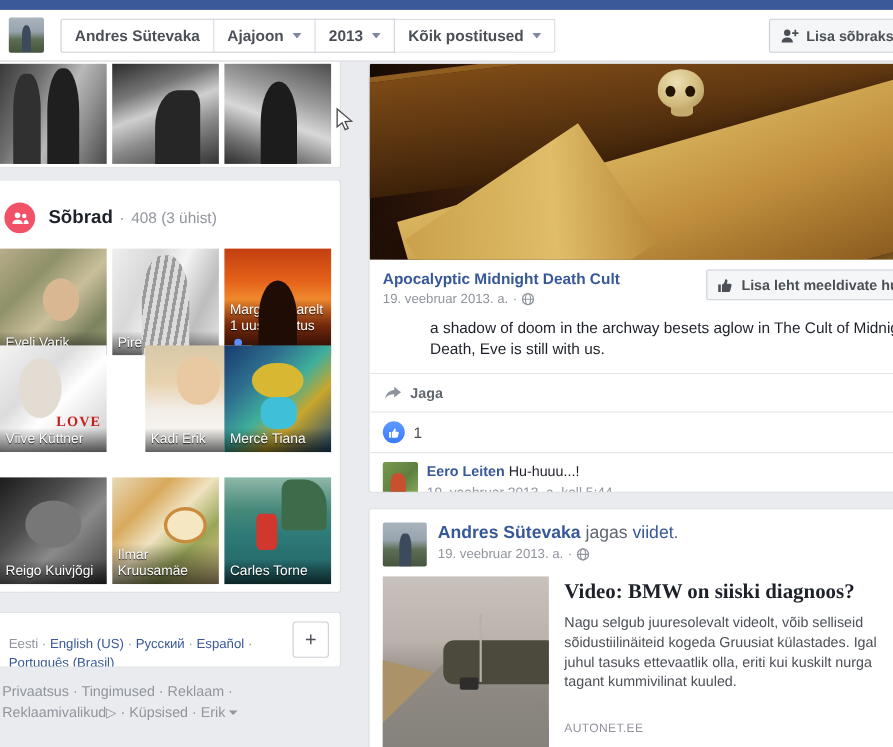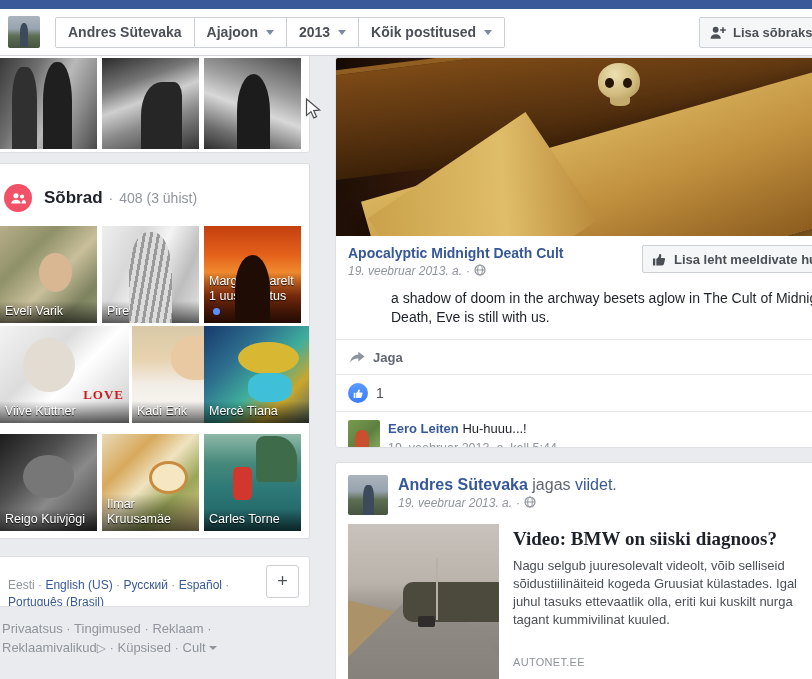--- a/index.html
+++ b/index.html
@@ -46,21 +46,21 @@
   .p3::after{content:"";position:absolute;left:34%;top:18%;width:34%;height:82%;background:#1c1c1c;border-radius:50% 50% 0 0;}
 
   
   .friends-card{left:0;top:163px;width:310px;height:376px;z-index:1;}
   .fc-head{position:absolute;left:4px;top:20px;display:flex;align-items:center;justify-content:space-between;}
   .fc-circle{width:28px;height:28px;border-radius:50%;background:#f25268;display:flex;
     align-items:center;justify-content:center;margin-right:12px;}
   .fc-title{font-size:17px;font-weight:bold;color:#1d2129;}
   .fc-count{font-size:14px;color:#90949c;margin-left:6px;}
   .ftile{position:absolute;width:97px;height:97px;overflow:hidden;cursor:pointer;display:block;}
-  .r1{top:62px;} .r2{top:162px;padding-left:32px;} .r3{top:270px;}
+  .r1{top:62px;} .r2{top:150px;} .r3{top:270px;}
   .overlay{position:absolute;left:0;right:0;bottom:0;padding:3px 5px 4px;
     background:linear-gradient(rgba(0,0,0,0),rgba(0,0,0,.62));color:#fff;font-size:12.5px;
     line-height:15px;text-shadow:0 1px 1px rgba(0,0,0,.85);}
   .newdot{display:inline-block;width:7px;height:7px;border-radius:50%;background:#5890ff;margin-left:4px;}
   .f1{background:linear-gradient(135deg,#b7ad8a 0%,#8f9168 30%,#c9bf9b 55%,#7d825f 80%,#9aa07b 100%);}
   .f1::after{content:"";position:absolute;left:40%;top:28%;width:34%;height:40%;background:#d9b793;border-radius:50%;}
   .f2{background:linear-gradient(115deg,#efefef 0%,#d8d8d8 30%,#f4f4f4 50%,#bdbdbd 75%,#e6e6e6 100%);}
   .f2::after{content:"";position:absolute;left:28%;top:6%;width:44%;height:94%;
     background:repeating-linear-gradient(100deg,#9a9a9a 0 3px,#dcdcdc 3px 7px);border-radius:45% 45% 0 0;}
   .f3{background:linear-gradient(180deg,#c33f10 0%,#e4611a 30%,#f08a2e 48%,#a63a10 72%,#5e1d08 100%);}
@@ -114,21 +114,21 @@
   .hero .skull{position:absolute;left:262px;top:5px;width:42px;height:36px;border-radius:52% 52% 46% 46%;
     background:radial-gradient(circle at 40% 32%,#ece0b2 0%,#d3bd80 55%,#a98f52 100%);}
   .hero .skull::before{content:"";position:absolute;left:7px;top:15px;width:9px;height:10px;border-radius:50%;background:#241505;}
   .hero .skull::after{content:"";position:absolute;right:8px;top:15px;width:9px;height:10px;border-radius:50%;background:#241505;}
   .hero .jaw{position:absolute;left:274px;top:38px;width:20px;height:10px;background:#c3ab6e;border-radius:0 0 40% 40%;}
   .hero .glow{position:absolute;right:-40px;top:-30px;width:220px;height:120px;
     background:radial-gradient(ellipse at center,rgba(255,180,80,.5) 0%,rgba(255,180,80,0) 70%);}
 
   .p1-head{display:flex;justify-content:space-between;align-items:flex-start;padding:9px 12px 0;}
   .page-link{font-weight:bold;font-size:14px;color:#365899;display:block;line-height:17px;}
-  .meta{font-size:12px;color:#90949c;margin-top:2px;display:flex;align-items:flex-start;gap:4px;font-style:italic;}
+  .meta{font-size:12px;color:#90949c;margin-top:2px;display:flex;align-items:flex-end;gap:4px;}
   .meta a{color:#90949c;}
   .like-page-btn{flex:0 0 182px;height:28px;margin-left:12px;background:#f5f6f7;border:1px solid #ccd0d5;
     border-radius:2px;display:flex;align-items:center;padding:0 9px;font-weight:bold;font-size:13px;
     color:#4b4f56;white-space:nowrap;overflow:hidden;cursor:pointer;box-sizing:border-box;}
   .like-page-btn svg{margin-right:7px;flex:0 0 auto;}
   .body-text{padding:11px 12px 12px;font-size:14px;line-height:19px;color:#1d2129;width:452px;margin-left:43px;}
   .action-bar{border-top:1px solid #e5e5e5;padding:9px 12px;display:flex;align-items:center;
     font-weight:bold;font-size:13px;color:#616770;cursor:pointer;}
   .action-bar svg{margin-right:7px;}
   .like-row{border-top:1px solid #e5e5e5;padding:8px 12px;display:flex;align-items:center;}
@@ -272,21 +272,21 @@
       <a>Privaatsus</a>
       <span>·</span>
       <a>Tingimused</a>
       <span>·</span>
       <a>Reklaam</a>
       <span>·</span>
       <a>Reklaamivalikud</a><span class="adchoices">▷</span>
       <span>·</span>
       <a>Küpsised</a>
       <span>·</span>
-      <a>Cult</a><i class="veel-caret"></i>
+      <a>Erik</a><i class="veel-caret"></i>
     </p>
   </div>
 
   <div class="card post-card post1">
     <div class="hero">
       <div class="glow"></div>
       <div class="coffin-back"></div>
       <div class="coffin-main"></div>
       <div class="coffin-face"></div>
       <div class="jaw"></div>

